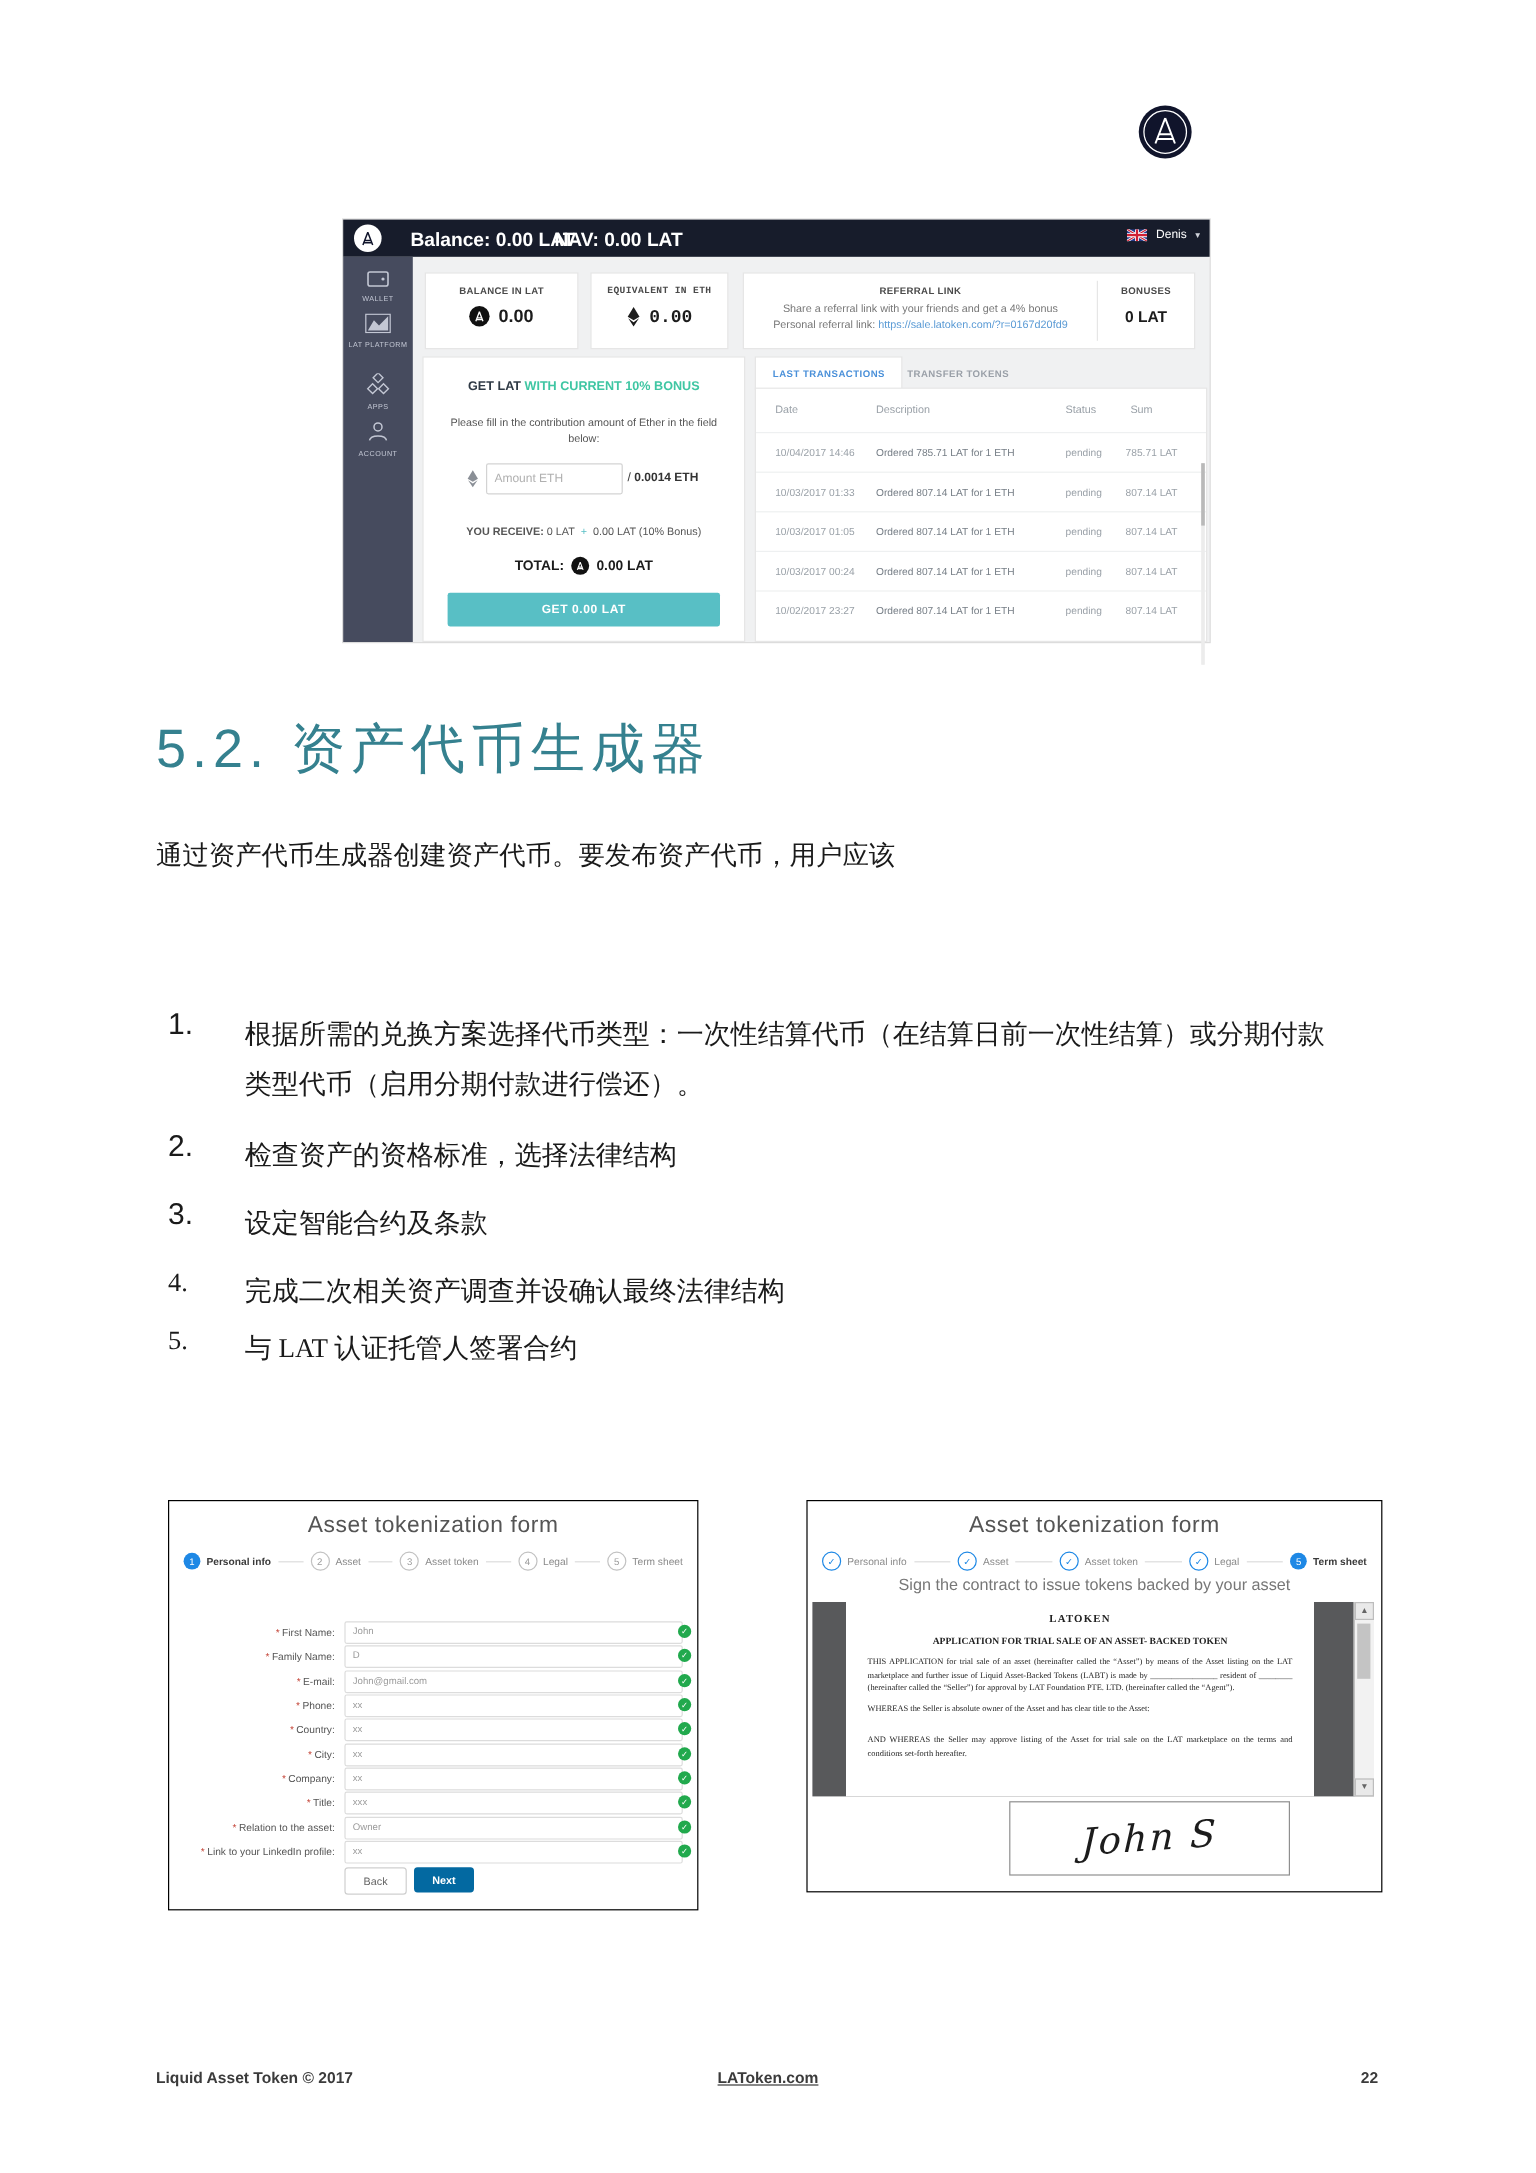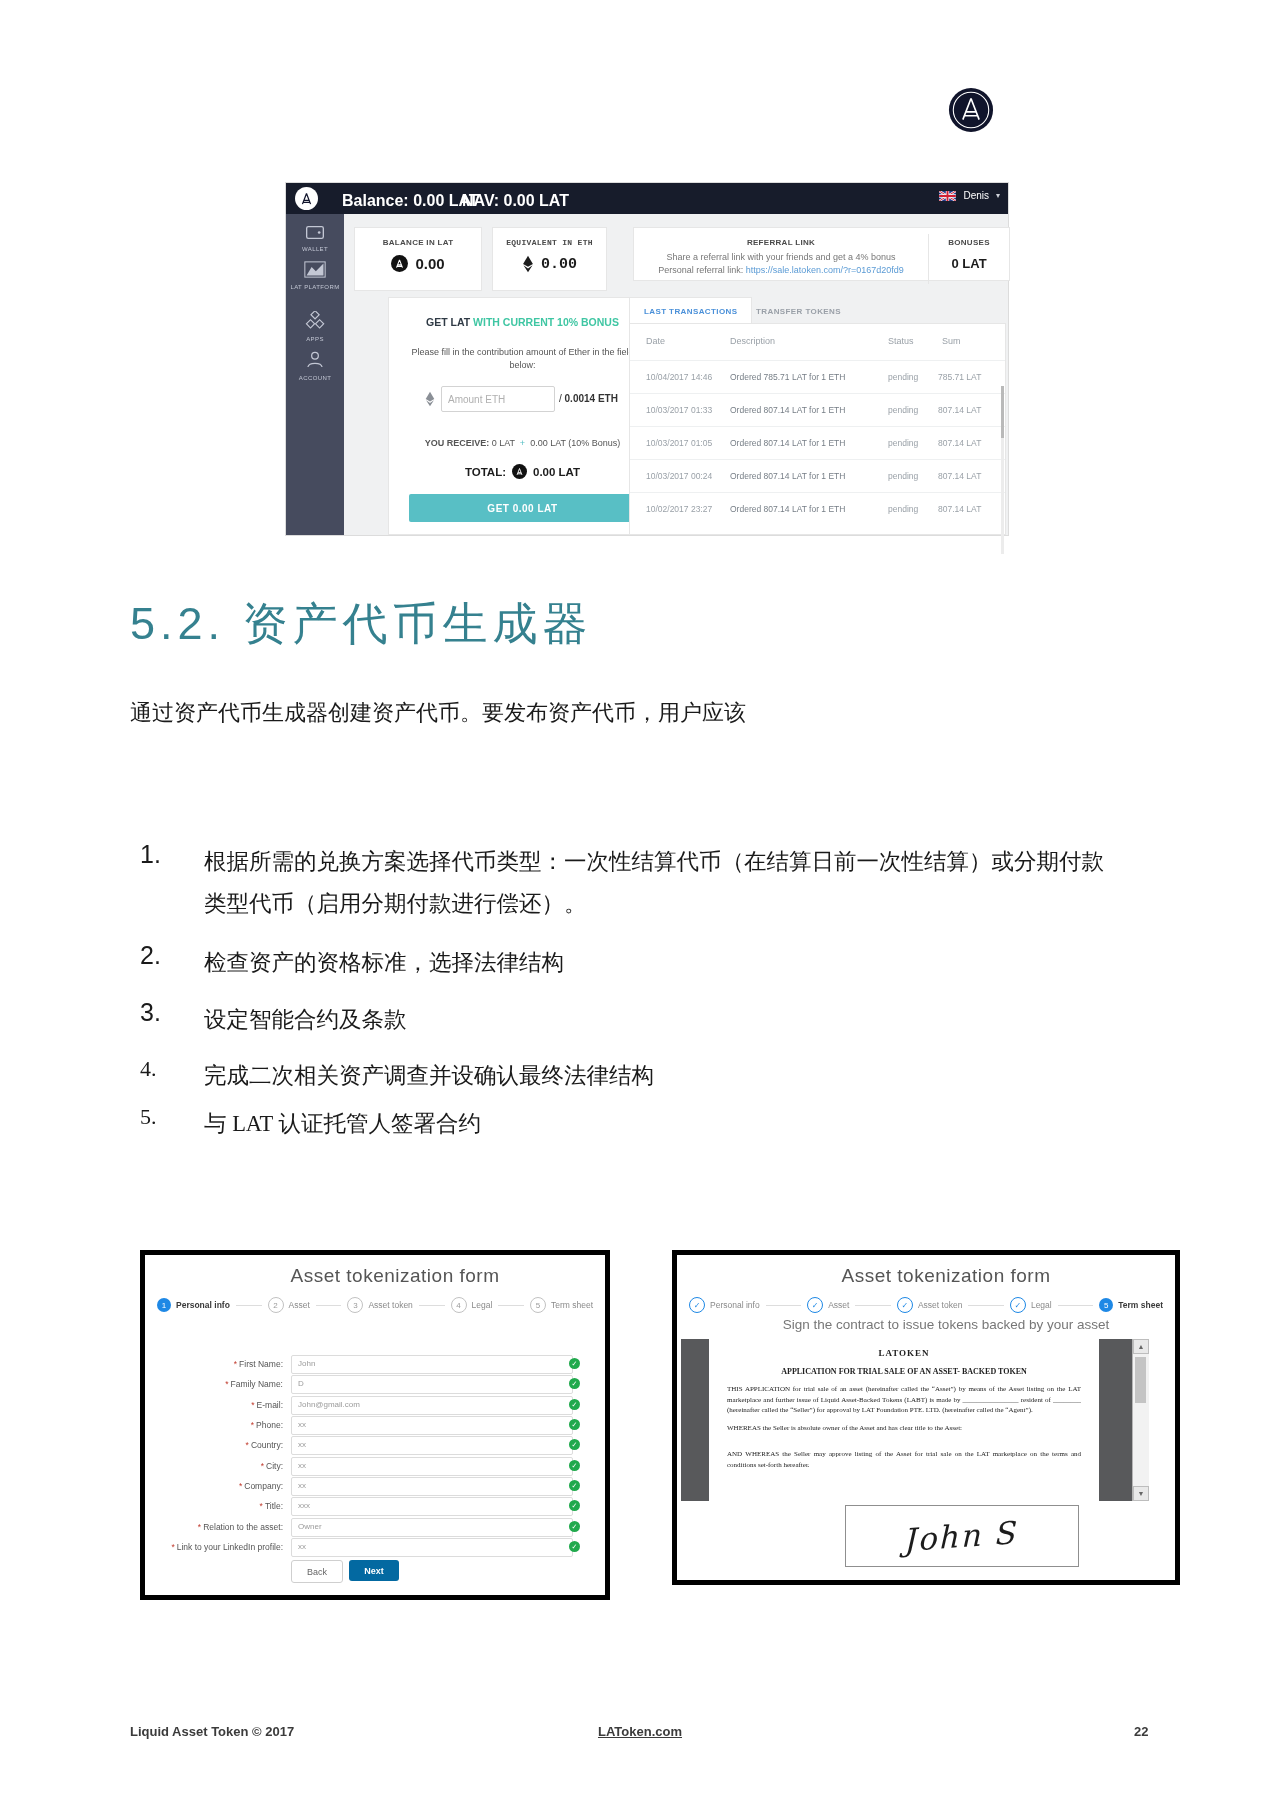--- a/index.html
+++ b/index.html
@@ -53,21 +53,21 @@
   .tx-thumb{position:absolute;top:0;left:0;width:3px;height:52px;background:#b9b9b9;cursor:grab;}
   
   .h52{left:130px;top:594px;font-size:45px;color:#35818f;letter-spacing:5px;font-weight:500;}
   .intro{left:130px;top:698px;font-size:22px;color:#1a1a1a;font-family:"Liberation Serif","DejaVu Serif",serif;}
   .li-num{position:absolute;left:140px;width:48px;color:#1a1a1a;}
   .li-big{font-size:25px;font-family:"Liberation Sans",sans-serif;}
   .li-small{font-size:22px;font-family:"Liberation Serif","DejaVu Serif",serif;}
   .li-txt{position:absolute;left:204px;width:900px;font-size:22.5px;line-height:42px;color:#1a1a1a;
           font-family:"Liberation Serif","DejaVu Serif",serif;}
   
-  .formbox{background:#fff;border:5px solid #000000;padding-left:20px;}
+  .formbox{background:#fff;border:1px solid #000000;}
   .f-title{top:10px;width:100%;text-align:center;font-size:19px;color:#555;letter-spacing:.5px;}
   .f-steps{top:42px;left:12px;right:12px;display:flex;justify-content:space-between;align-items:center;}
   .step{display:flex;align-items:center;gap:5px;white-space:nowrap;}
   .dot{width:14px;height:14px;border-radius:50%;font-size:8px;display:inline-flex;align-items:center;
        justify-content:center;flex:0 0 auto;}
   .dot-active{background:#1e88e5;color:#fff;}
   .dot-idle{border:1px solid #c2c2c2;color:#9b9b9b;background:#fff;}
   .dot-done{border:1px solid #1e88e5;color:#1e88e5;background:#fff;}
   .step-lbl{font-size:8.5px;color:#8a8a8a;}
   .step-lbl-on{color:#3a3a3a;font-weight:bold;}
@@ -186,37 +186,37 @@
     <div class="a card" style="left:207px;top:45px;width:113px;height:62px;font-family:Liberation Mono, monospace;">
       <div class="card-label">EQUIVALENT IN ETH</div>
       <div class="card-val">
         <svg width="12" height="18" viewBox="0 0 14 22">
           <path d="M7 1 L13 11 L7 14.5 L1 11 Z" fill="#1c1c1c"></path>
             <path d="M7 16.5 L12.5 12.6 L7 21 L1.5 12.6 Z" fill="#1c1c1c"></path>
           </svg>
         <span>0.00</span>
       </div>
     </div>
-    <div class="a card" style="left:348px;top:45px;width:375px;height:52px;">
+    <div class="a card" style="left:334px;top:45px;width:375px;height:62px;">
       <div class="a" style="left:0;top:0;width:294px;height:62px;">
         <div class="card-label">REFERRAL LINK</div>
         <div class="ref-text" style="margin-top:4px;">
           <span>Share a referral link with your friends and get a 4% bonus</span><br>
           <span>Personal referral link:</span>
           <span class="link">https://sale.latoken.com/?r=0167d20fd9</span>
         </div>
       </div>
       <div class="a" style="left:294px;top:6px;width:1px;height:50px;background:#e6e6e6;"></div>
       <div class="a" style="left:295px;top:0;width:80px;height:62px;text-align:center;">
         <div class="card-label">BONUSES</div>
         <div style="margin-top:9px;font-size:13px;font-weight:bold;color:#1c1c1c;">0 LAT</div>
       </div>
     </div>
 
-    <div class="a gl-panel" style="left:67px;top:115px;width:267px;height:236px;margin-left:36px;">
+    <div class="a gl-panel" style="left:67px;top:115px;width:267px;height:236px;">
       <div class="a gl-title">
         <span>GET LAT</span>
         <span class="gl-green">WITH CURRENT 10% BONUS</span>
       </div>
       <div class="a gl-instr">Please fill in the contribution amount of Ether in the field below:</div>
       <svg class="a" style="left:36px;top:93px;" width="10" height="16" viewBox="0 0 14 22">
         <path d="M7 1 L13 11 L7 14.5 L1 11 Z" fill="#8a8f96"></path>
           <path d="M7 16.5 L12.5 12.6 L7 21 L1.5 12.6 Z" fill="#8a8f96"></path>
         </svg>
       <input class="a gl-input" placeholder="Amount ETH" style="">

